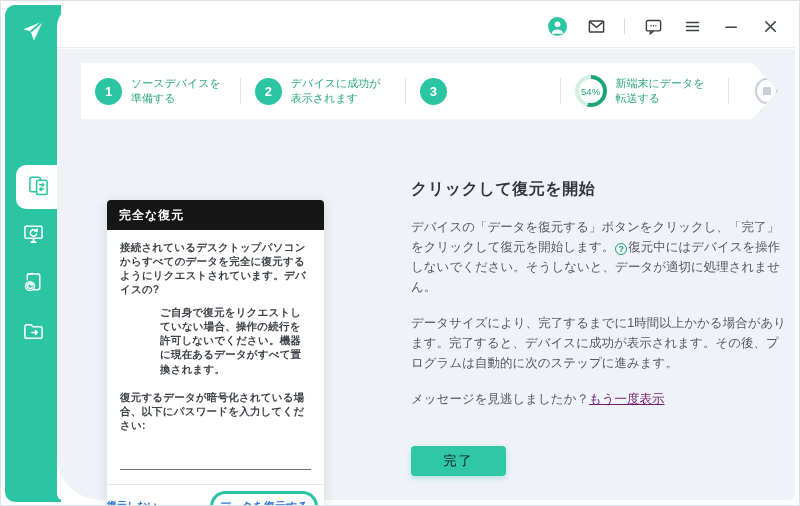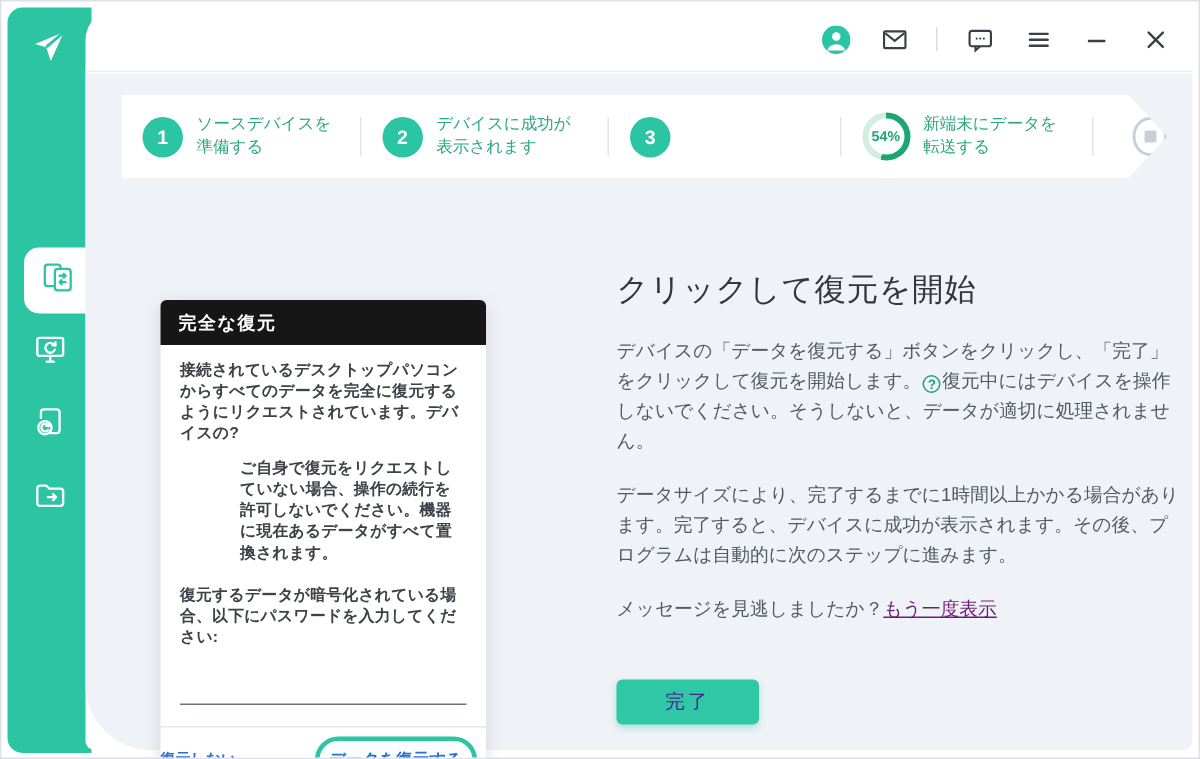--- a/index.html
+++ b/index.html
@@ -28,45 +28,45 @@
 
   
   .stepbar { position:absolute; left:24px; top:14px; width:697px; height:56px; background:#fff;
              clip-path:polygon(0 0, calc(100% - 26px) 0, 100% 50%, calc(100% - 26px) 100%, 0 100%);
              display:flex; align-items:center; padding-left:14px; }
   .step { display:flex; align-items:center; }
   .step-circle { width:27px; height:27px; border-radius:50%; background:#2bc5a4; color:#fff; font-size:13px; font-weight:bold; display:flex; align-items:center; justify-content:center; flex:0 0 auto; }
   .step-label { margin-left:9px; font-size:11px; line-height:1.32; color:#2aa87c; max-width:126px; font-weight:500; }
   .step-div { width:1px; height:26px; background:#e2e6ea; margin:0 14px; }
   .ring { width:32px; height:32px; border-radius:50%; display:flex; align-items:center; justify-content:center; flex:0 0 auto; }
-  .ring-inner { width:24px; height:24px; border-radius:50%; background:#fff; display:flex; align-items:center; justify-content:center; font-size:9.5px; font-weight:bold; color:#1ba674; }
+  .ring-inner { width:24px; height:24px; border-radius:50%; background:#fff; display:flex; align-items:center; justify-content:center; font-size:9.5px; font-weight:normal; color:#1ba674; }
   .stop-btn { width:26px; height:26px; border-radius:50%; border:2px solid #c9cfd8; display:flex; align-items:center; justify-content:center; margin-left:12px; cursor:pointer; }
   .stop-square { width:8px; height:8px; background:#c9cfd8; border-radius:1px; }
 
   .w150 { width:152px; } .w158 { width:158px; } .w146 { width:146px; } .w162 { width:162px; }
 
   
   .dialog { position:absolute; left:50px; top:151px; width:217px; background:#fff; border-radius:4px; box-shadow:0 3px 12px rgba(60,70,90,.16); }
   .dialog-header { height:30px; background:#161616; color:#fff; font-size:12px; font-weight:bold; line-height:30px; padding:0 12px; border-radius:4px 4px 0 0; letter-spacing:1px; }
   .dialog-body { padding:10px 13px 0; font-size:10.5px; font-weight:600; color:#3e4248; line-height:1.34; letter-spacing:.2px; }
   .dialog-body p.p1 { margin-bottom:9px; }
   .dialog-body p.p2 { margin-bottom:14px;margin-left:40px; }
   .pw-line { display:block; width:100%; border:none; border-bottom:1px solid #6f747a; background:transparent; height:18px; margin:20px 0 14px; font-size:11px; outline:none; }
   .dialog-footer { border-top:1px solid #e7e7e7; height:44px; display:flex; align-items:center; padding-right:6px; }
   .btn-cancel { flex:1; color:#2a6fd4; font-size:10px; font-weight:bold; cursor:pointer; }
   .btn-confirm { width:108px; text-align:center; color:#2a6fd4; font-size:11px; font-weight:bold; border:3px solid #2bc5a4; border-radius:16px; padding:5px 4px; background:#fcfefe; cursor:pointer; }
   .hand { position:absolute; left:148px; bottom:-40px; width:38px; height:54px; }
 
   
   .content { position:absolute; left:354px; top:130px; width:376px; }
-  .content h1 { font-size:21px; color:#33373d; font-weight:normal; margin-bottom:17px; letter-spacing:.5px; }
+  .content h1 { font-size:16px; color:#33373d; font-weight:bold; margin-bottom:17px; letter-spacing:.5px; }
   .content p { font-size:12.5px; color:#555a61; line-height:1.6; margin-bottom:16px; }
   .info-badge { display:inline-block; width:12px; height:12px; border:1px solid #1ba674; color:#1ba674; border-radius:50%; font-size:9px; line-height:11px; text-align:center; font-weight:bold; vertical-align:-1px; margin:0 1px; }
   .link { color:#701a75; text-decoration:underline; cursor:pointer; }
-  .btn-done { margin-top:21px; width:95px; height:30px; background:#2fc7a5; color:#4c1d95; font-size:13px; letter-spacing:2px; border:none; border-radius:4px; cursor:pointer; box-shadow:0 2px 5px rgba(47,199,165,.35); }
+  .btn-done { margin-top:21px; width:95px; height:30px; background:#2fc7a5; color:#0f172a; font-size:13px; letter-spacing:2px; border:none; border-radius:4px; cursor:pointer; box-shadow:0 2px 5px rgba(47,199,165,.35); }
 </style>
 </head>
 <body>
 
 <div class="window">
 
   <div class="sidebar">
     <div class="logo">
       <svg viewBox="0 0 32 32">
           <path d="M5 14 L27 5 L17 27 L13.5 16.5 Z" fill="#fff"></path>

